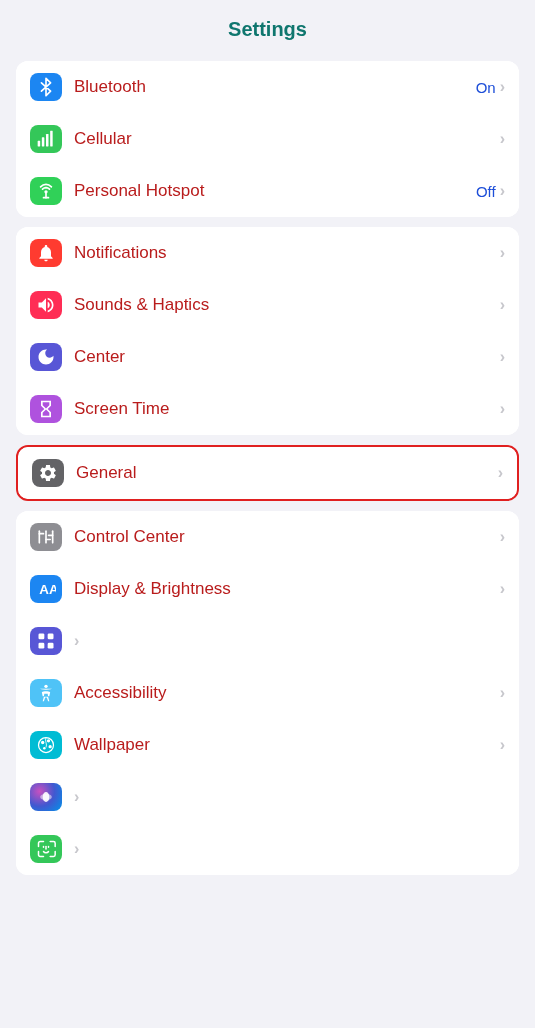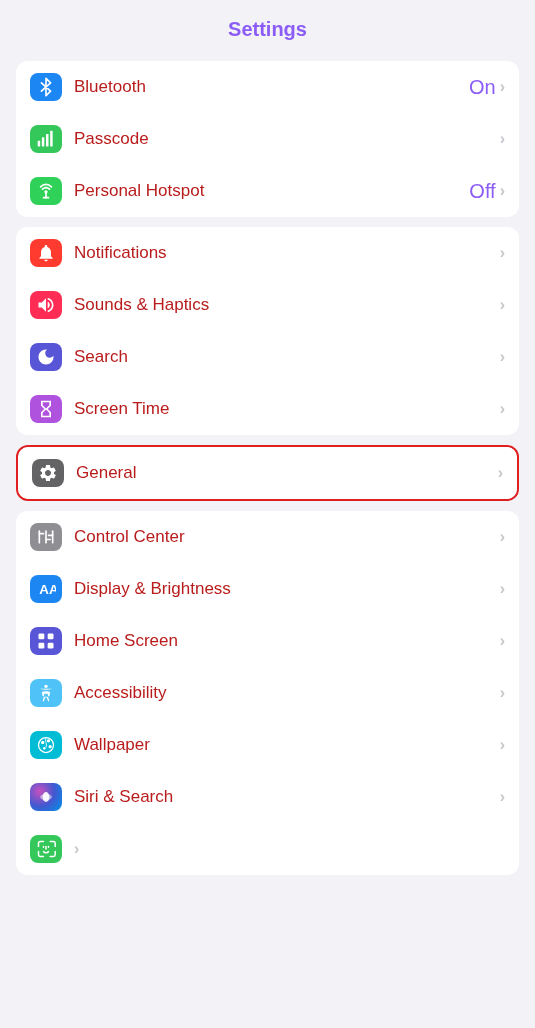--- a/index.html
+++ b/index.html
@@ -11,21 +11,21 @@
       overflow-x: hidden;
     }
     .header {
       background: #f2f2f7;
       text-align: center;
       padding: 18px 0 10px 0;
     }
     .header h1 {
       font-size: 20px;
       font-weight: 600;
-      color: #8b5cf6;
+      color: #0f766e;
     }
     .section {
       background: #fff;
       border-radius: 12px;
       margin: 10px 16px;
       overflow: hidden;
     }
     .settings-row {
       display: flex;
       align-items: center;
@@ -57,22 +57,22 @@
     .icon-wrap svg {
       width: 20px;
       height: 20px;
     }
     .row-label {
       flex: 1;
       font-size: 17px;
       color: #b91c1c;
     }
     .row-value {
-      font-size: 20px;
-      color: #8b5cf6;
+      font-size: 15px;
+      color: #1d4ed8;
       margin-right: 4px;
     }
     .chevron {
       color: #c7c7cc;
       font-size: 16px;
       font-weight: 600;
     }
     
     .highlighted-row {
       border: 2.5px solid #e02020;
@@ -118,21 +118,21 @@
   </div>
   <div class="settings-row">
     <div class="icon-wrap bg-green">
       <svg viewBox="0 0 24 24" fill="white">
         <rect x="2" y="14" width="3" height="7" rx="0.5"></rect>
         <rect x="7" y="10" width="3" height="11" rx="0.5"></rect>
         <rect x="12" y="6" width="3" height="15" rx="0.5"></rect>
         <rect x="17" y="2" width="3" height="19" rx="0.5"></rect>
       </svg>
     </div>
-    <span class="row-label">Passcode</span>
+    <span class="row-label">Cellular</span>
     <span class="chevron">›</span>
   </div>
   <div class="settings-row">
     <div class="icon-wrap bg-green2">
       <svg viewBox="0 0 24 24" fill="none">
         <path d="M12 8C10.4 8 9 8.7 7.8 9.8" stroke="white" stroke-width="2" stroke-linecap="round"></path>
         <path d="M16.2 9.8C15 8.7 13.6 8 12 8" stroke="white" stroke-width="2" stroke-linecap="round"></path>
         <path d="M5.5 7C7.3 5.1 9.5 4 12 4C14.5 4 16.7 5.1 18.5 7" stroke="white" stroke-width="2" stroke-linecap="round"></path>
         <circle cx="12" cy="13" r="2" fill="white"></circle>
         <path d="M12 15v5" stroke="white" stroke-width="2" stroke-linecap="round"></path>
@@ -164,21 +164,21 @@
     </div>
     <span class="row-label">Sounds &amp; Haptics</span>
     <span class="chevron">›</span>
   </div>
   <div class="settings-row">
     <div class="icon-wrap bg-indigo">
       <svg viewBox="0 0 24 24" fill="white">
         <path d="M12 3c-4.97 0-9 4.03-9 9s4.03 9 9 9 9-4.03 9-9c0-.46-.04-.92-.1-1.36-.98 1.37-2.58 2.26-4.4 2.26-2.98 0-5.4-2.42-5.4-5.4 0-1.81.89-3.42 2.26-4.4-.44-.06-.9-.1-1.36-.1z"></path>
       </svg>
     </div>
-    <span class="row-label">Search</span>
+    <span class="row-label">Center</span>
     <span class="chevron">›</span>
   </div>
   <div class="settings-row">
     <div class="icon-wrap bg-purple2">
       <svg viewBox="0 0 24 24" fill="white">
         <path d="M6 2v6l4 4-4 4v6h12v-6l-4-4 4-4V2H6zm10 14.5V20H8v-3.5l4-4 4 4zm-4-5l-4-4V4h8v3.5l-4 4z"></path>
       </svg>
     </div>
     <span class="row-label">Screen Time</span>
     <span class="chevron">›</span>
@@ -223,21 +223,20 @@
   </div>
   <div class="settings-row">
     <div class="icon-wrap bg-indigo">
       <svg viewBox="0 0 24 24" fill="white">
         <rect x="3" y="3" width="7" height="7" rx="1.5" fill="white"></rect>
         <rect x="14" y="3" width="7" height="7" rx="1.5" fill="white"></rect>
         <rect x="3" y="14" width="7" height="7" rx="1.5" fill="white"></rect>
         <rect x="14" y="14" width="7" height="7" rx="1.5" fill="white"></rect>
       </svg>
     </div>
-    <span class="row-label">Home Screen</span>
     <span class="chevron">›</span>
   </div>
   <div class="settings-row">
     <div class="icon-wrap bg-lightblue">
       <svg viewBox="0 0 24 24" fill="white">
         <circle cx="12" cy="4" r="2"></circle>
         <path d="M19 7H5c0 0 2 1 7 1s7-1 7-1zM12 10c-2 0-4 .5-5 1l1 5h1.5l.5-3h4l.5 3H16l1-5c-1-.5-3-1-5-1z"></path>
         <path d="M9.5 16.5L8 22h1.5l1.5-4.5h2L14.5 22H16l-1.5-5.5H9.5z"></path>
       </svg>
     </div>
@@ -258,21 +257,20 @@
     <span class="row-label">Wallpaper</span>
     <span class="chevron">›</span>
   </div>
   <div class="settings-row">
     <div class="icon-wrap" style="background: radial-gradient(circle at 30% 30%, #c850c0, #4158d0, #0093e9);">
       <svg viewBox="0 0 24 24" fill="white">
         <ellipse cx="12" cy="12" rx="4" ry="6" fill="white" opacity="0.9"></ellipse>
         <ellipse cx="12" cy="12" rx="7" ry="4" fill="white" opacity="0.5"></ellipse>
       </svg>
     </div>
-    <span class="row-label">Siri &amp; Search</span>
     <span class="chevron">›</span>
   </div>
   <div class="settings-row">
     <div class="icon-wrap bg-green">
       <svg viewBox="0 0 24 24" fill="white">
         <path d="M9 3H5a2 2 0 00-2 2v4m14-6h4a2 2 0 012 2v4M9 21H5a2 2 0 01-2-2v-4m14 6h4a2 2 0 002-2v-4" stroke="white" stroke-width="1.8" stroke-linecap="round" fill="none"></path>
         <path d="M9 9v1M15 9v1M9 15s1 1.5 3 1.5 3-1.5 3-1.5" stroke="white" stroke-width="1.8" stroke-linecap="round" fill="none"></path>
         <path d="M12 9v3" stroke="white" stroke-width="1.8" stroke-linecap="round" fill="none"></path>
       </svg>
     </div>

